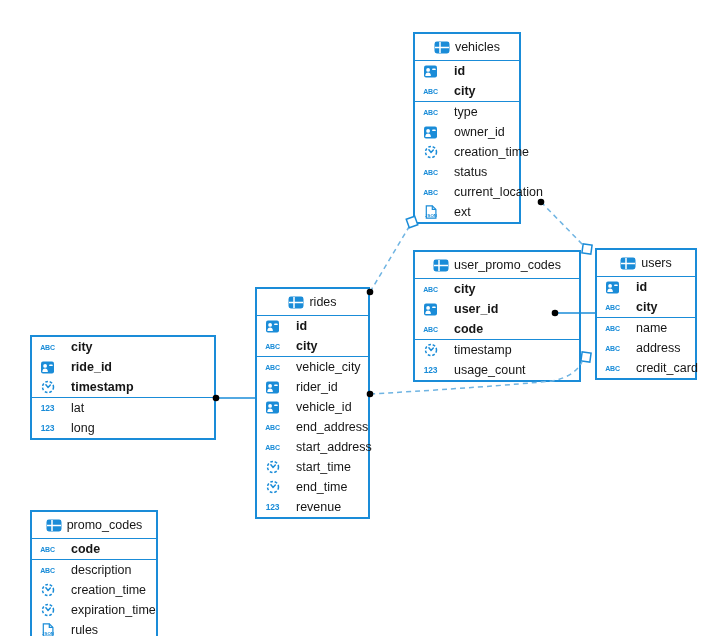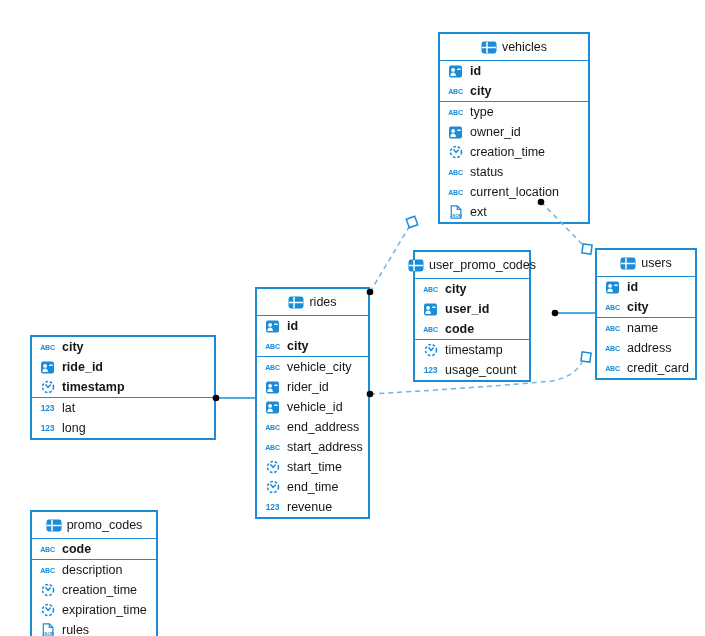--- a/index.html
+++ b/index.html
@@ -13,21 +13,21 @@
     box-sizing:border-box; z-index:1;
   }
   .table-header {
     height:26px; display:flex; align-items:center; justify-content:center;
     gap:5px; border-bottom:1px solid var(--blue); font-size:12.5px; color:var(--ink);
     white-space:nowrap; cursor:move;
   }
   .section { padding:0; }
   .pk-section { border-bottom:1px solid var(--blue); }
   .field-row {
-    height:20px; display:flex; align-items:center; gap:4px;
+    height:20px; display:flex; align-items:center; gap:13px;
     padding:0 4px 0 5px; white-space:nowrap;
   }
   .field-icon {
     flex:0 0 21px; width:21px; display:flex; align-items:center;
     justify-content:center; color:var(--blue);
   }
   .type-abc { font-size:7px; font-weight:800; color:var(--blue); letter-spacing:-0.2px; }
   .type-123 { font-size:8.5px; font-weight:700; color:var(--blue); letter-spacing:-0.3px; }
   .field-name { font-size:12.5px; color:var(--ink); }
   .pk .field-name { font-weight:bold; }
@@ -35,21 +35,21 @@
   #wires .solid-line { stroke:var(--blue); stroke-width:1.5; fill:none; }
   #wires .dashed-line { stroke:var(--dash); stroke-width:1.5; fill:none; stroke-dasharray:5 4; }
   #wires .end-dot { fill:#000; }
   #wires .end-square { fill:#fff; stroke:var(--blue); stroke-width:1.5; }
 </style>
 </head>
 <body>
 
 <div id="canvas">
   <div id="tables">
-      <div class="table" style="left: 438px; top: 32px; width: 152px;">
+      <div class="table" style="left: 413px; top: 32px; width: 108px;">
         <div class="table-header">
           <span class="field-icon" style="flex: 0 0 auto; width: auto;">
             <svg width="16" height="13" viewBox="0 0 16 13">
               <rect x="0.5" y="0.5" width="15" height="12" rx="2.4" fill="#1a8cd8"></rect>
               <line x1="1" y1="6.5" x2="15" y2="6.5" stroke="#fff" stroke-width="1.5"></line>
               <line x1="6" y1="1" x2="6" y2="12" stroke="#fff" stroke-width="1.5"></line>
             </svg>
           </span>
           <span>vehicles</span>
         </div>
@@ -116,21 +116,21 @@
               <svg width="14" height="14" viewBox="0 0 14 14">
                 <path d="M2.3 0.8 h6 l3.6 3.6 v8.8 h-9.6 z" fill="#fff" stroke="#1a8cd8" stroke-width="1.2"></path>
                 <path d="M8.3 0.8 v3.6 h3.6" fill="none" stroke="#1a8cd8" stroke-width="1.2"></path>
                 <text x="7" y="11.6" font-size="4.4" font-weight="bold" fill="#1a8cd8" text-anchor="middle" font-family="Liberation Sans, sans-serif">JSON</text>
               </svg>
             </span>
             <span class="field-name">ext</span>
           </div>
         </div>
       </div>
-      <div class="table" style="left: 413px; top: 250px; width: 118px;">
+      <div class="table" style="left: 413px; top: 250px; width: 168px;">
         <div class="table-header">
           <span class="field-icon" style="flex: 0 0 auto; width: auto;">
             <svg width="16" height="13" viewBox="0 0 16 13">
               <rect x="0.5" y="0.5" width="15" height="12" rx="2.4" fill="#1a8cd8"></rect>
               <line x1="1" y1="6.5" x2="15" y2="6.5" stroke="#fff" stroke-width="1.5"></line>
               <line x1="6" y1="1" x2="6" y2="12" stroke="#fff" stroke-width="1.5"></line>
             </svg>
           </span>
           <span>user_promo_codes</span>
         </div>

